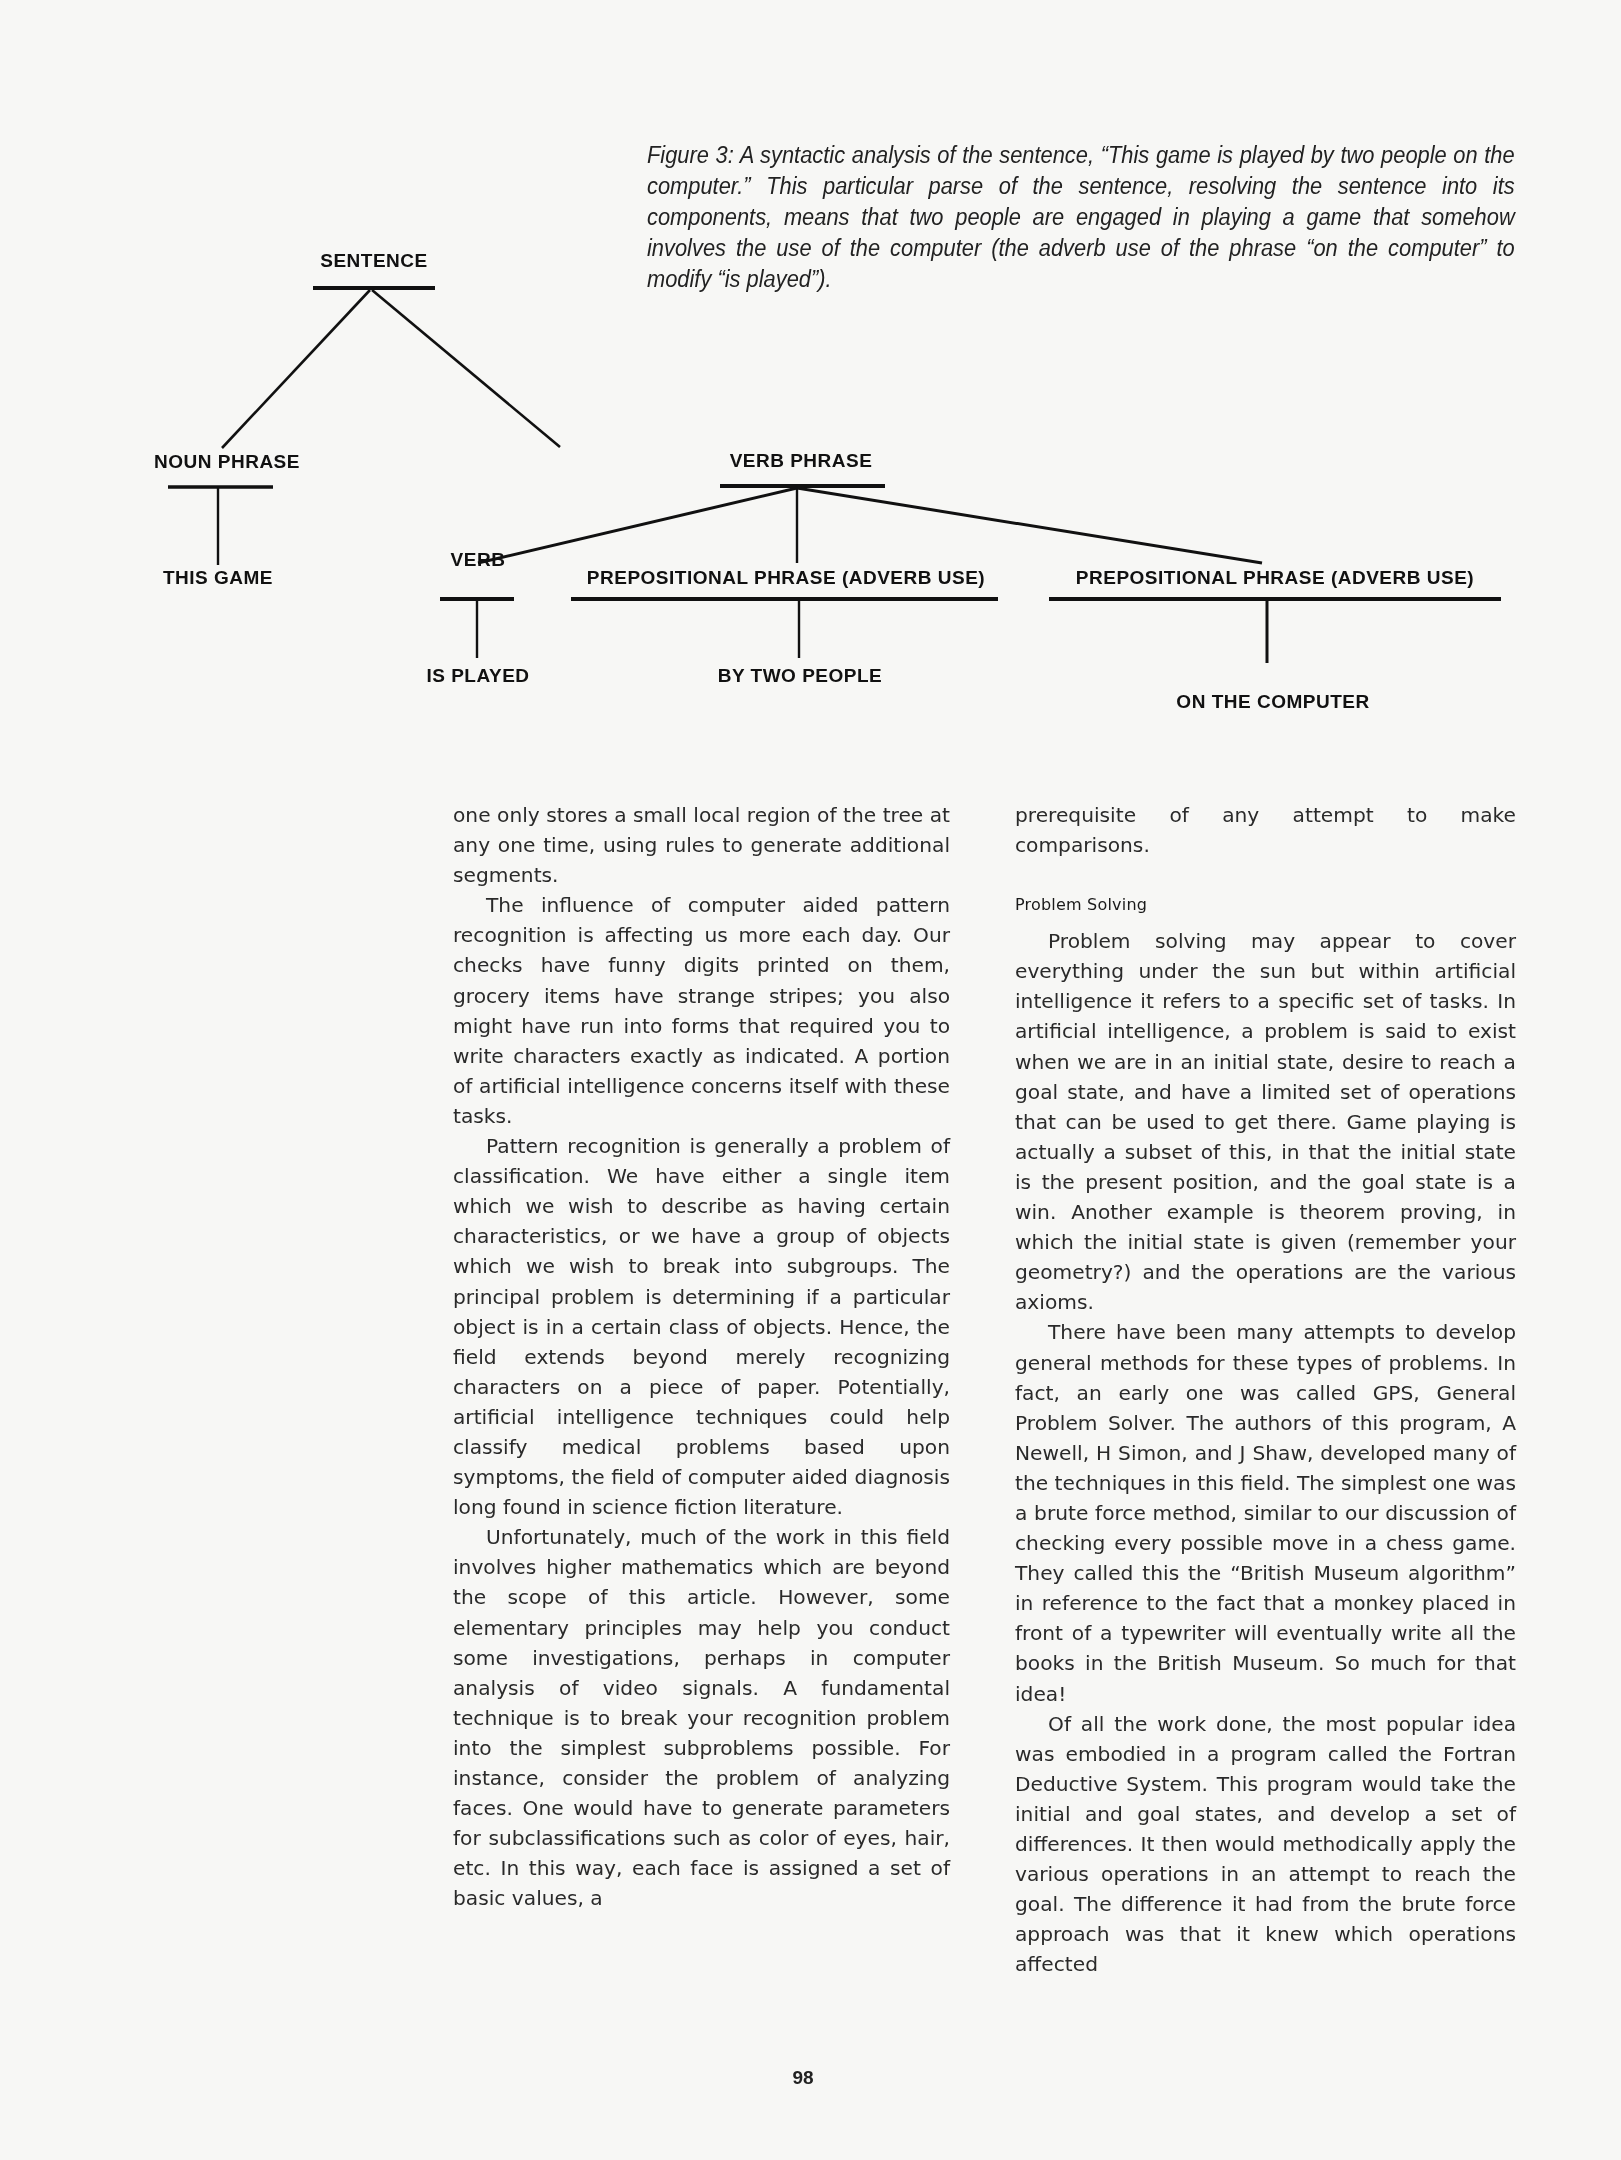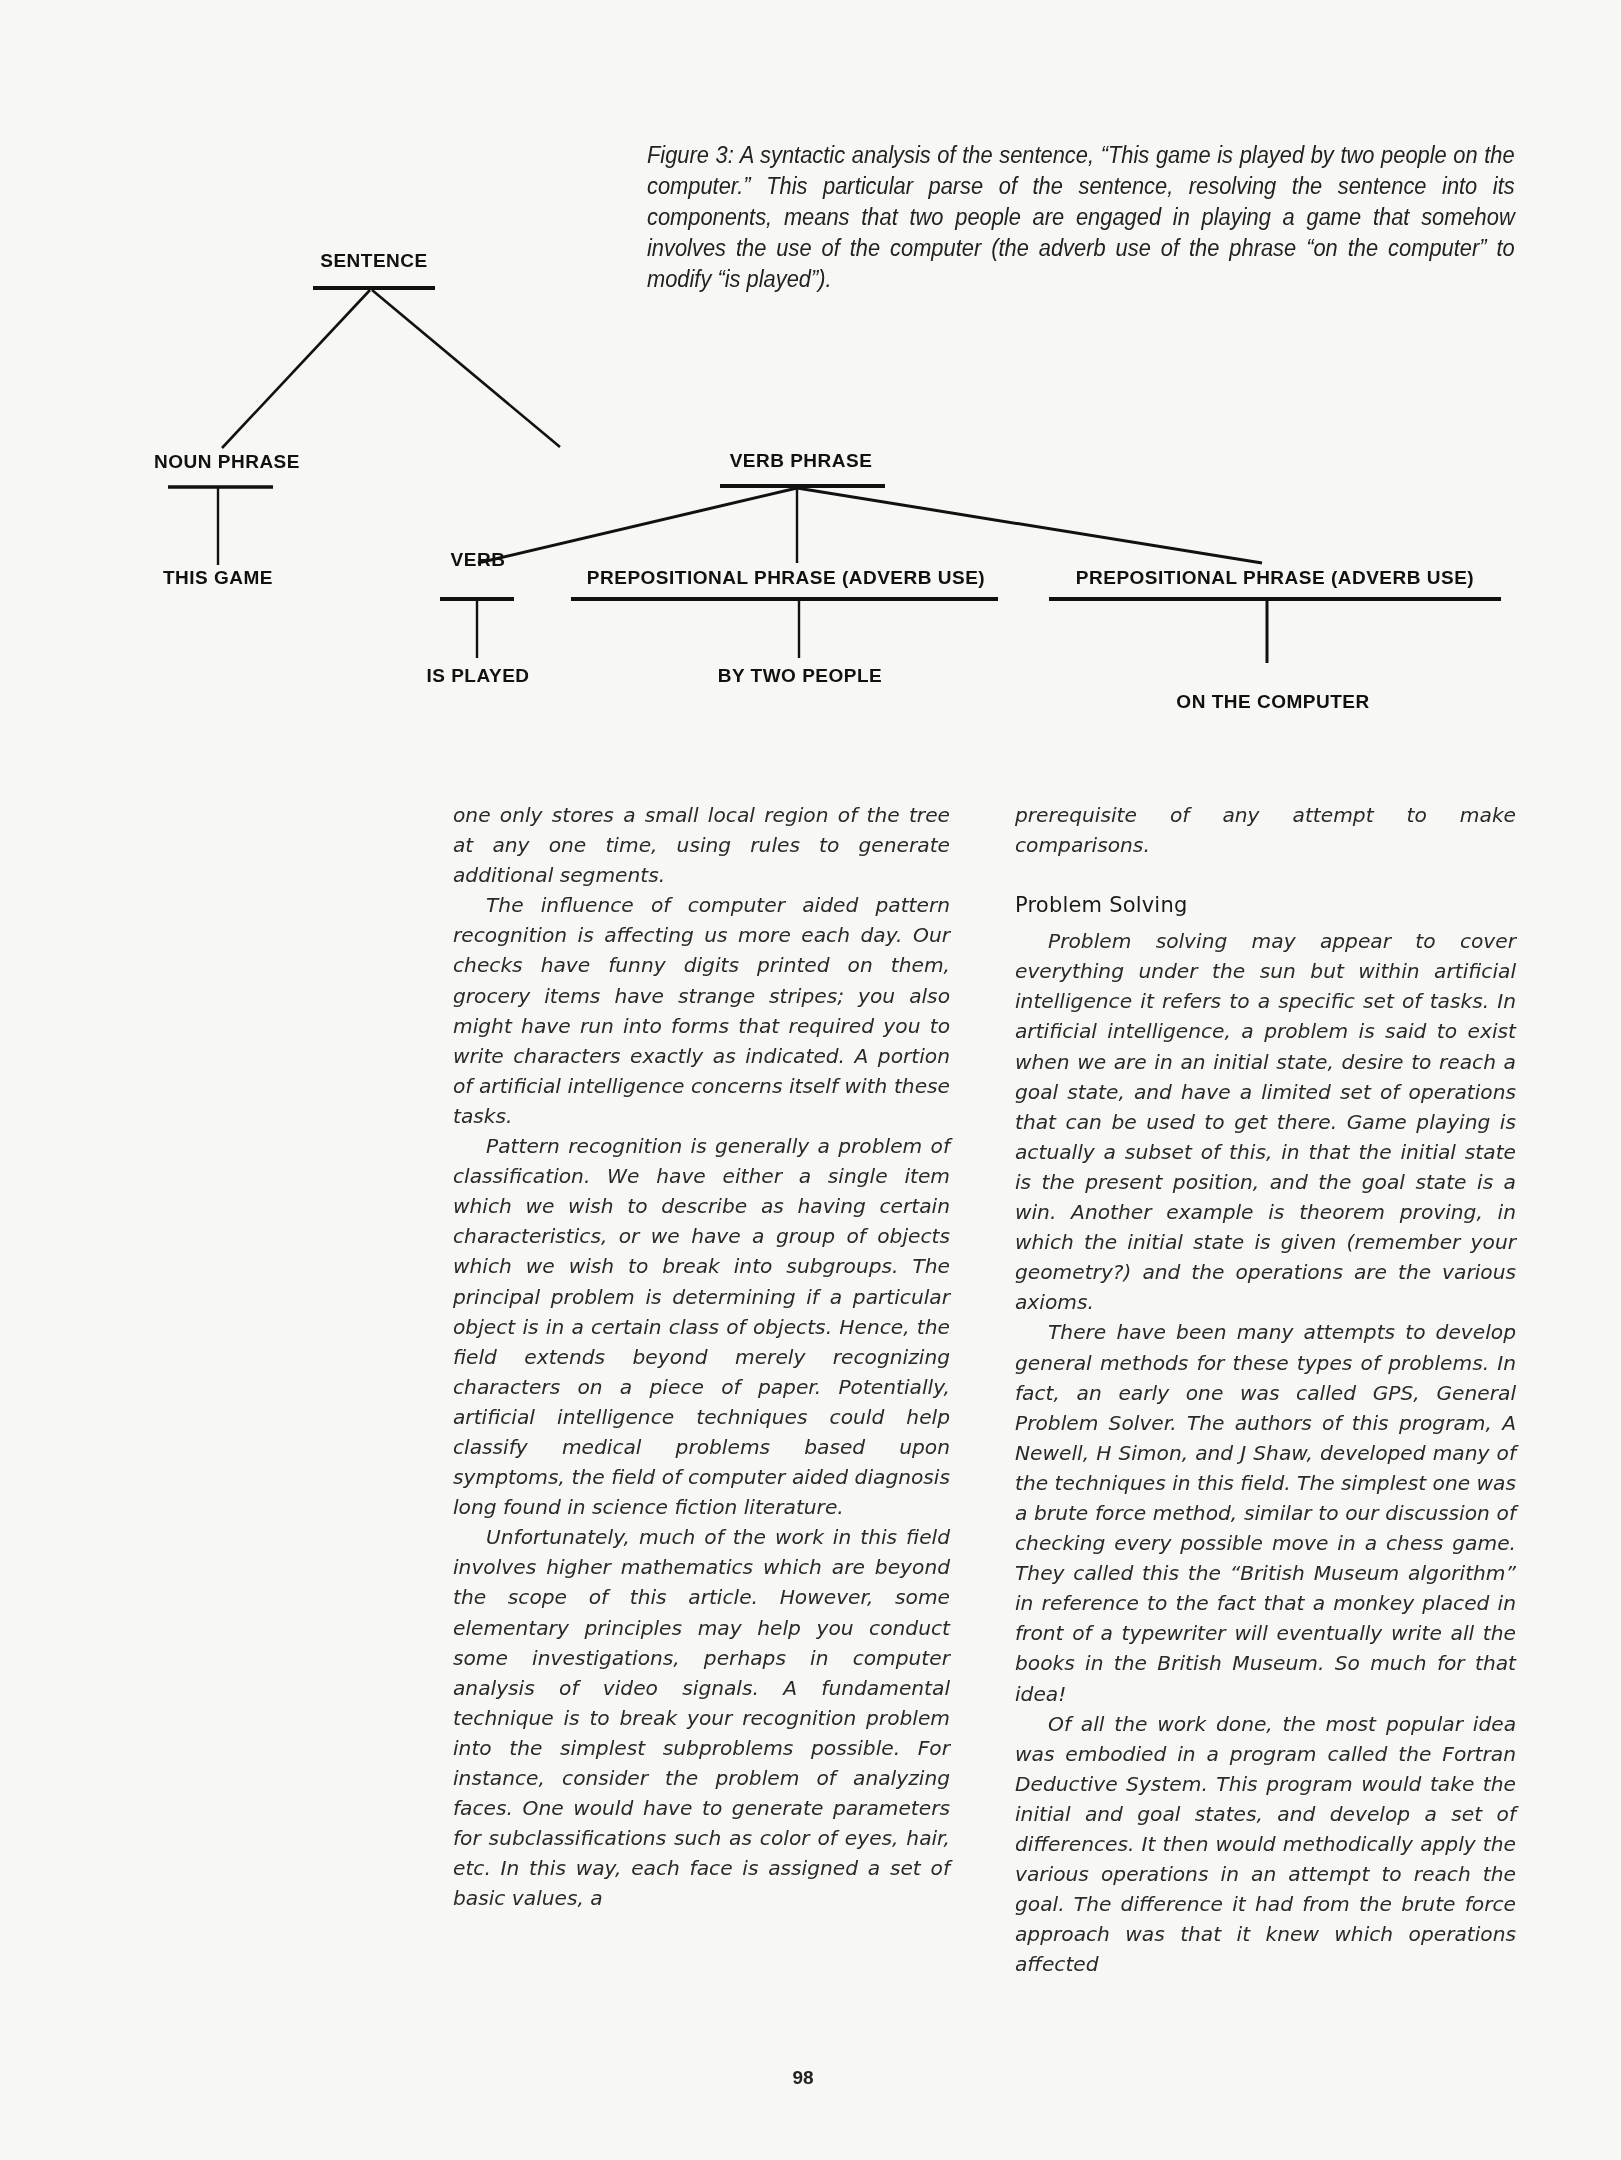--- a/index.html
+++ b/index.html
@@ -3,23 +3,23 @@
 <meta charset="utf-8">
 <style>
   html, body { margin:0; padding:0; }
   body { width:1621px; height:2160px; background:#f7f7f5; position:relative; overflow:hidden; color:#1a1a1a; }
   .caption { position:absolute; left:647px; top:140px; width:868px; font-family:"Liberation Sans", sans-serif; font-style:italic; font-size:23.5px; line-height:31px; text-align:justify; color:#222; transform:scaleX(0.93); transform-origin:left top; width:933px; }
   .tree { position:absolute; left:0; top:0; }
   .node { position:absolute; font-family:"Liberation Sans", sans-serif; font-weight:bold; font-size:19px; letter-spacing:0.5px; white-space:nowrap; color:#111; transform:translateX(-50%); }
   .col { position:absolute; top:800px; width:497px; font-family:"DejaVu Sans", sans-serif; font-size:20.2px; line-height:30.1px; color:#2a2a2a; }
   .col.left { left:453px; }
   .col.right { left:1015px; width:501px; }
-  .col p { margin:0; text-align:justify; text-indent:33px; hyphens:manual;font-style:italic; }
+  .col p { margin:0; text-align:justify; text-indent:33px; hyphens:manual; }
   .col p.noindent { text-indent:0; }
-  .col h3 { margin:30px 0 6px 0; font-family:"DejaVu Sans", sans-serif; font-weight:normal; font-size:21px; line-height:30px; color:#1a1a1a; letter-spacing:0.2px; }
+  .col h3 { margin:30px 0 6px 0; font-family:"DejaVu Sans", sans-serif; font-weight:normal; font-size:16px; line-height:30px; color:#1a1a1a; letter-spacing:0.2px; }
   .pagenum { position:absolute; left:803px; top:2067px; transform:translateX(-50%); font-family:"Liberation Sans", sans-serif; font-weight:bold; font-size:19px; color:#222; }
 </style>
 </head>
 <body>
 
 <div class="caption">Figure 3: A syntactic analysis of the sentence, “This game is played by two people on the computer.” This particular parse of the sentence, resolving the sentence into its components, means that two people are engaged in playing a game that somehow involves the use of the computer (the adverb use of the phrase “on the computer” to modify “is played”).</div>
 
 <svg class="tree" width="1621" height="720" viewBox="0 0 1621 720">
   <g stroke="#111" fill="none" stroke-linecap="butt">
 

